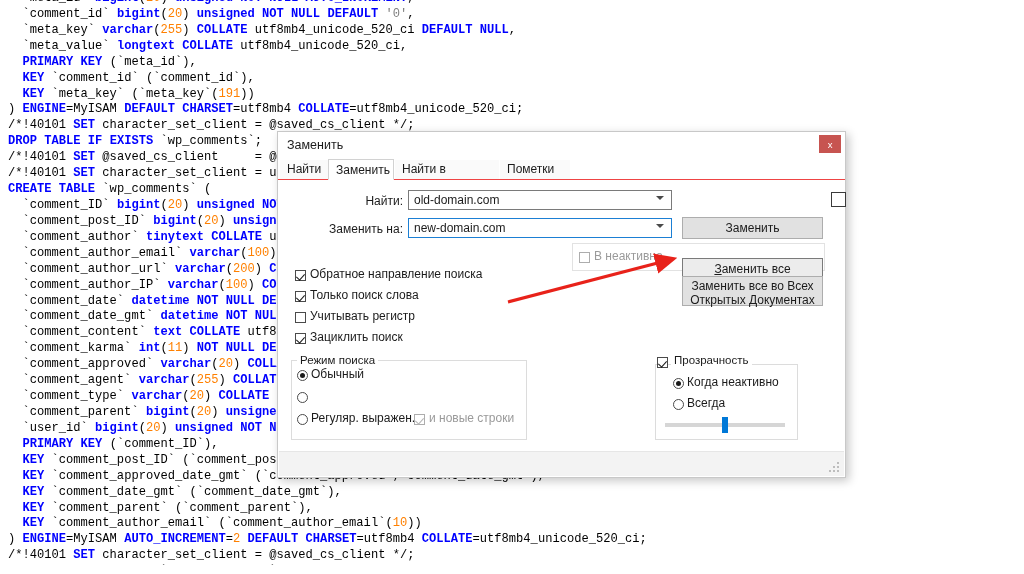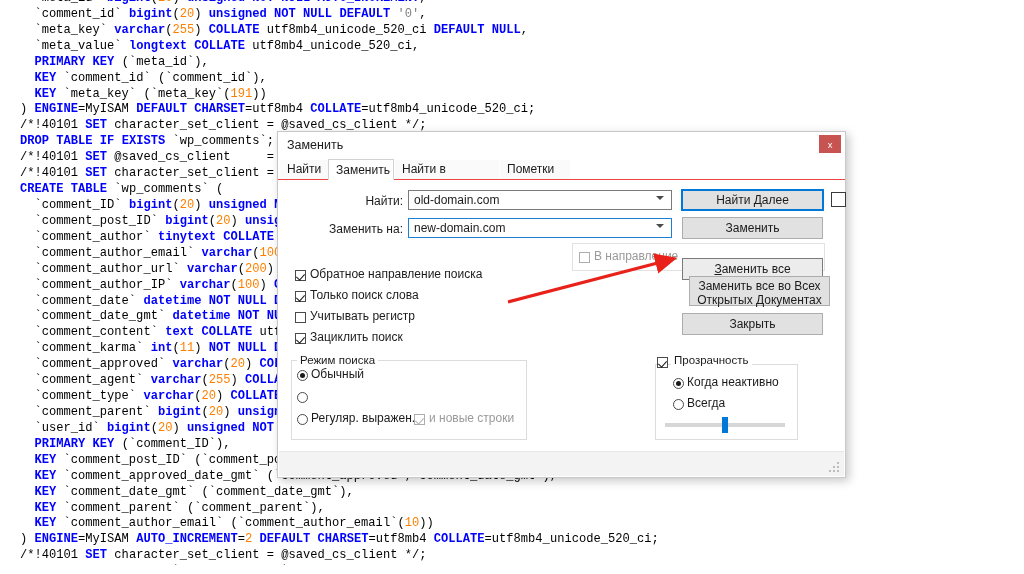--- a/index.html
+++ b/index.html
@@ -15,21 +15,21 @@
     position:absolute;left:0;top:0;width:1024px;height:574px;
     background:#ffffff;
     font-family:"Liberation Mono","DejaVu Sans Mono",monospace;
     font-size:12.1px;
     line-height:15.93px;
     white-space:pre;
     color:#000000;
     padding-top:0px;
     overflow:hidden;
   }
-  #editor .ln{height:15.93px;padding-left:20px;}
+  #editor .ln{height:15.93px;padding-left:8px;}
   .kw{color:#0000ff;font-weight:bold;}
   .num{color:#ff8000;}
   .str{color:#808080;}
 
   
   #dlg{
     position:absolute;left:277px;top:131px;width:569px;height:347px;
     background:#ffffff;
     border:1px solid #c8c8c8;
     box-shadow:3px 3px 9px rgba(0,0,0,.22);
@@ -176,38 +176,36 @@
       <span class="val">old-domain.com</span>
       <span class="arrow"></span>
     </div>
 
     <div class="fieldlabel" style="left:20px;top:42px;width:105px;">Заменить на:</div>
     <div class="combo blue" style="left:130px;top:38px;width:264px;">
       <span class="val">new-domain.com</span>
       <span class="arrow"></span>
     </div>
 
-    <div class="btn primary" style="left:403px;top:9px;width:143px;height:22px;line-height:18px;">Найти Далее</div>
 
     <div class="bigbox" style="left:553px;top:12px;"></div>
 
     <div class="btn" style="left:404px;top:37px;width:141px;height:22px;line-height:20px;">Заменить</div>
 
     <div class="selpanel" style="left:294px;top:63px;width:253px;height:28px;"></div>
     <div class="cb grey" style="left:301px;top:72px;"></div>
-    <div class="cbl dim" style="left:316px;top:69px;">В направление</div>
+    <div class="cbl dim" style="left:316px;top:69px;">В неактивно</div>
 
     <div class="btn hot" style="left:404px;top:78px;width:141px;height:22px;line-height:20px;"><u>З</u><span>аменить все</span></div>
 
-    <div class="btn" style="left:404px;top:96px;width:141px;height:30px;padding-top:3px;margin-left:7px;">
+    <div class="btn" style="left:404px;top:96px;width:141px;height:30px;padding-top:3px;">
       <div>Заменить все во Всех</div>
       <div>Открытых Документах</div>
     </div>
 
-    <div class="btn" style="left:404px;top:133px;width:141px;height:22px;line-height:20px;">Закрыть</div>
 
     <div class="cb chk" style="left:17px;top:90px;"></div>
     <div class="cbl" style="left:32px;top:87px;">Обратное направление поиска</div>
 
     <div class="cb chk" style="left:17px;top:111px;"></div>
     <div class="cbl" style="left:32px;top:108px;">Только поиск слова</div>
 
     <div class="cb" style="left:17px;top:132px;"></div>
     <div class="cbl" style="left:32px;top:129px;">Учитывать регистр</div>
 

